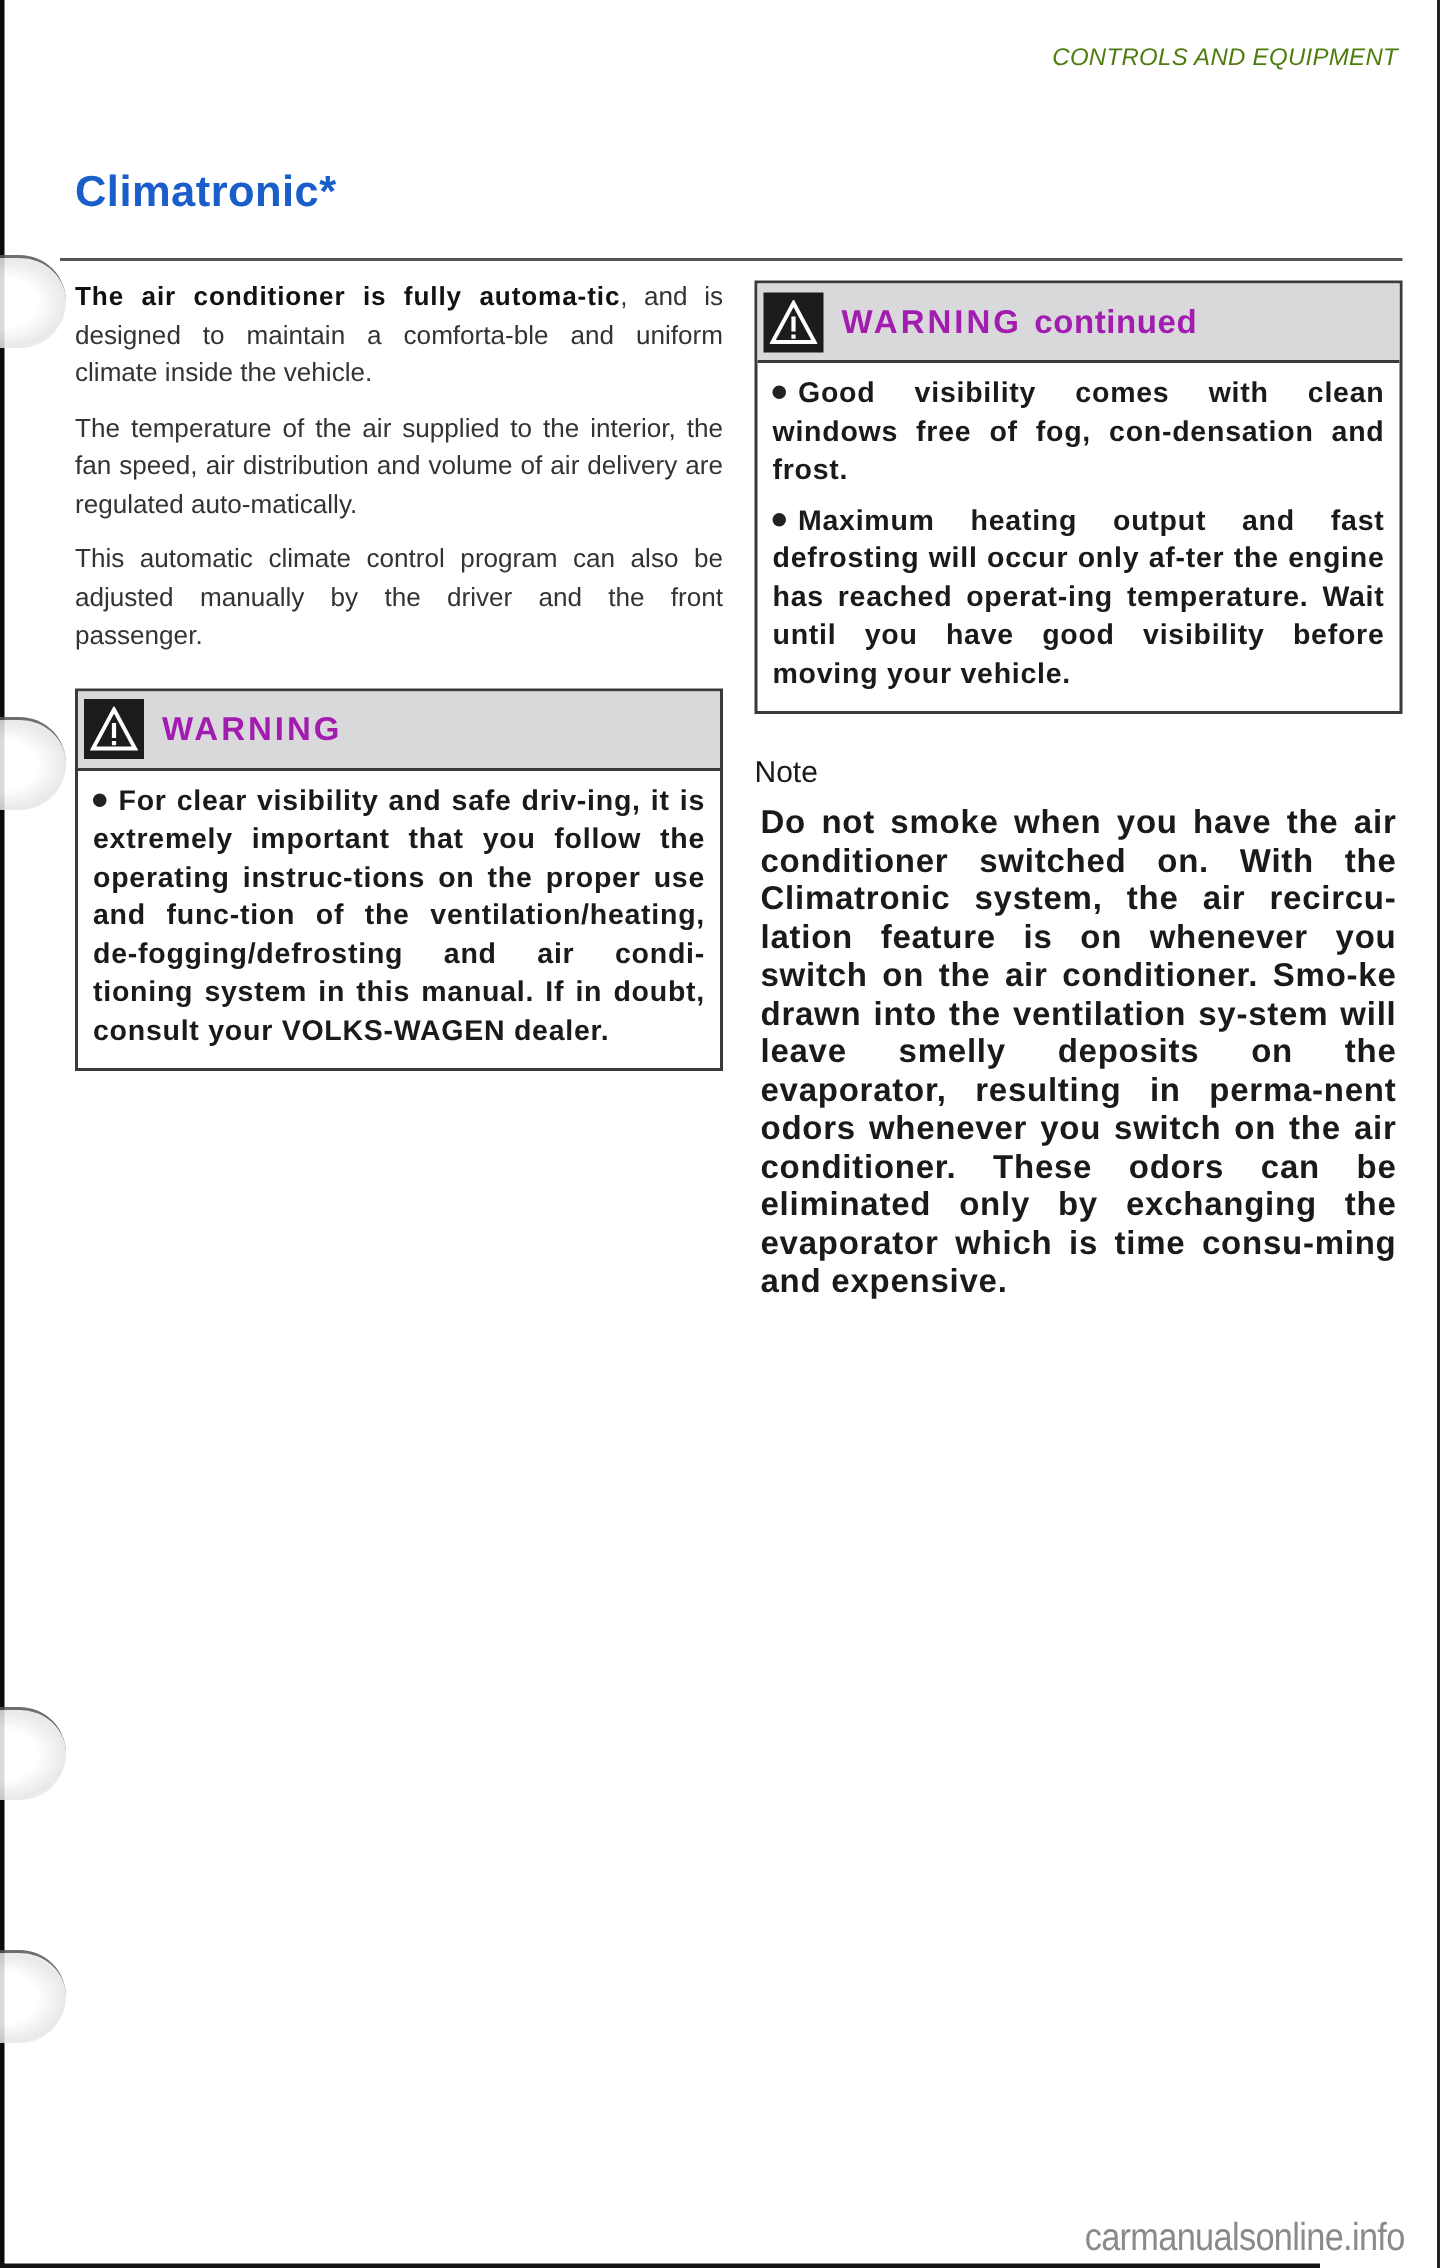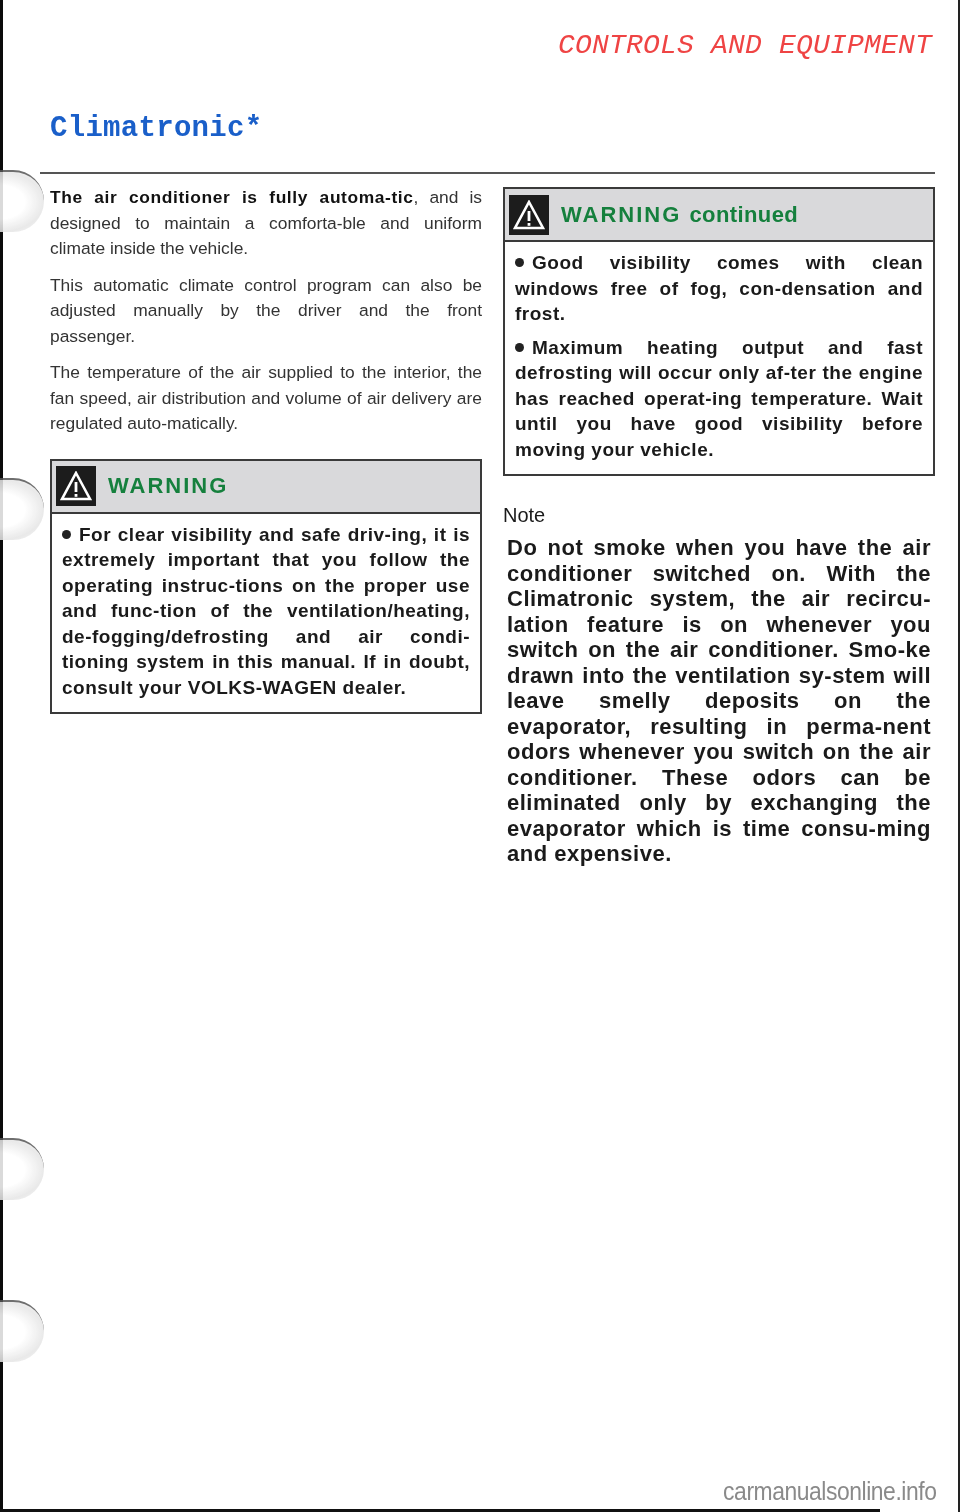--- a/index.html
+++ b/index.html
@@ -16,26 +16,26 @@
   .binder-hole {
     position: absolute; left: 0; width: 44px; height: 60px;
     border-radius: 0 40px 40px 0;
     background: radial-gradient(ellipse at 0% 50%, #ffffff 40%, #e6e6e6 70%, #f6f6f6 100%);
     border-top: 2px solid #555;
     opacity: 0.85;
   }
 
   .running-head {
     position: absolute; top: 30px; right: 28px;
-    font-family: Liberation Mono, monospace; font-style: italic;
-    font-size: 28px; color: #ef4444; letter-spacing: 0.2px;
+    font-family: Liberation Sans, sans-serif; font-style: italic;
+    font-size: 16px; color: #4d7c0f; letter-spacing: 0.2px;
   }
   .section-title {
     position: absolute; top: 112px; left: 50px;
-    font-family: Liberation Mono, monospace; font-weight: bold;
+    font-family: Liberation Sans, sans-serif; font-weight: bold;
     font-size: 29px; color: #1a5fc9; letter-spacing: 0.3px;
   }
   .title-rule {
     position: absolute; top: 172px; left: 40px; width: 895px; height: 2px; background: #555;
   }
 
   .col-left { position: absolute; top: 185px; left: 50px; width: 432px; }
   .col-right { position: absolute; top: 187px; left: 503px; width: 432px; }
 
   .para {
@@ -49,21 +49,21 @@
   }
   .warn-head {
     height: 51px; background: #d9d9db; border-bottom: 2px solid #3a3a3a;
     display: flex; align-items: center; padding-left: 4px;
   }
   .warn-icon {
     width: 40px; height: 40px; background: #1c1c1c; display: flex;
     align-items: center; justify-content: center; margin-right: 12px;
   }
   .warn-title {
-    font-size: 22px; font-weight: bold; color: #15803d; letter-spacing: 2px;
+    font-size: 22px; font-weight: bold; color: #a21caf; letter-spacing: 2px;
   }
   .warn-title .cont { letter-spacing: 0.4px; }
   .warn-body { padding: 8px 10px 12px 10px; }
   .warn-item {
     font-size: 19px; line-height: 25.5px; font-weight: bold; color: #1a1a1a;
     text-align: justify; text-align-last: left; margin: 0 0 8px 0; letter-spacing: 0.5px;
   }
   .warn-item:last-child { margin-bottom: 0; }
   .bullet {
     display: inline-block; width: 9px; height: 9px; border-radius: 50%;
@@ -104,22 +104,22 @@
 <div class="binder-hole" style="top:1138px;"></div>
 <div class="binder-hole" style="top:1300px;"></div>
 
 <div class="running-head">CONTROLS AND EQUIPMENT</div>
 
 <div class="section-title">Climatronic*</div>
 <div class="title-rule"></div>
 
 <div class="col-left">
   <p class="para"><b>The air conditioner is fully automa-tic</b><span>, and is designed to maintain a comforta-ble and uniform climate inside the vehicle.</span></p>
+  <p class="para">The temperature of the air supplied to the interior, the fan speed, air distribution and volume of air delivery are regulated auto-matically.</p>
   <p class="para">This automatic climate control program can also be adjusted manually by the driver and the front passenger.</p>
-  <p class="para">The temperature of the air supplied to the interior, the fan speed, air distribution and volume of air delivery are regulated auto-matically.</p>
 
   <div class="warn-box">
     <div class="warn-head">
       <span class="warn-icon">
         <svg width="32" height="30" viewBox="0 0 32 30">
           <polygon points="16,2 30,28 2,28" fill="none" stroke="#fff" stroke-width="2.6"></polygon>
           <rect x="14.6" y="11" width="2.8" height="10" fill="#fff"></rect>
           <rect x="14.6" y="23" width="2.8" height="2.8" fill="#fff"></rect>
         </svg>
       </span>

